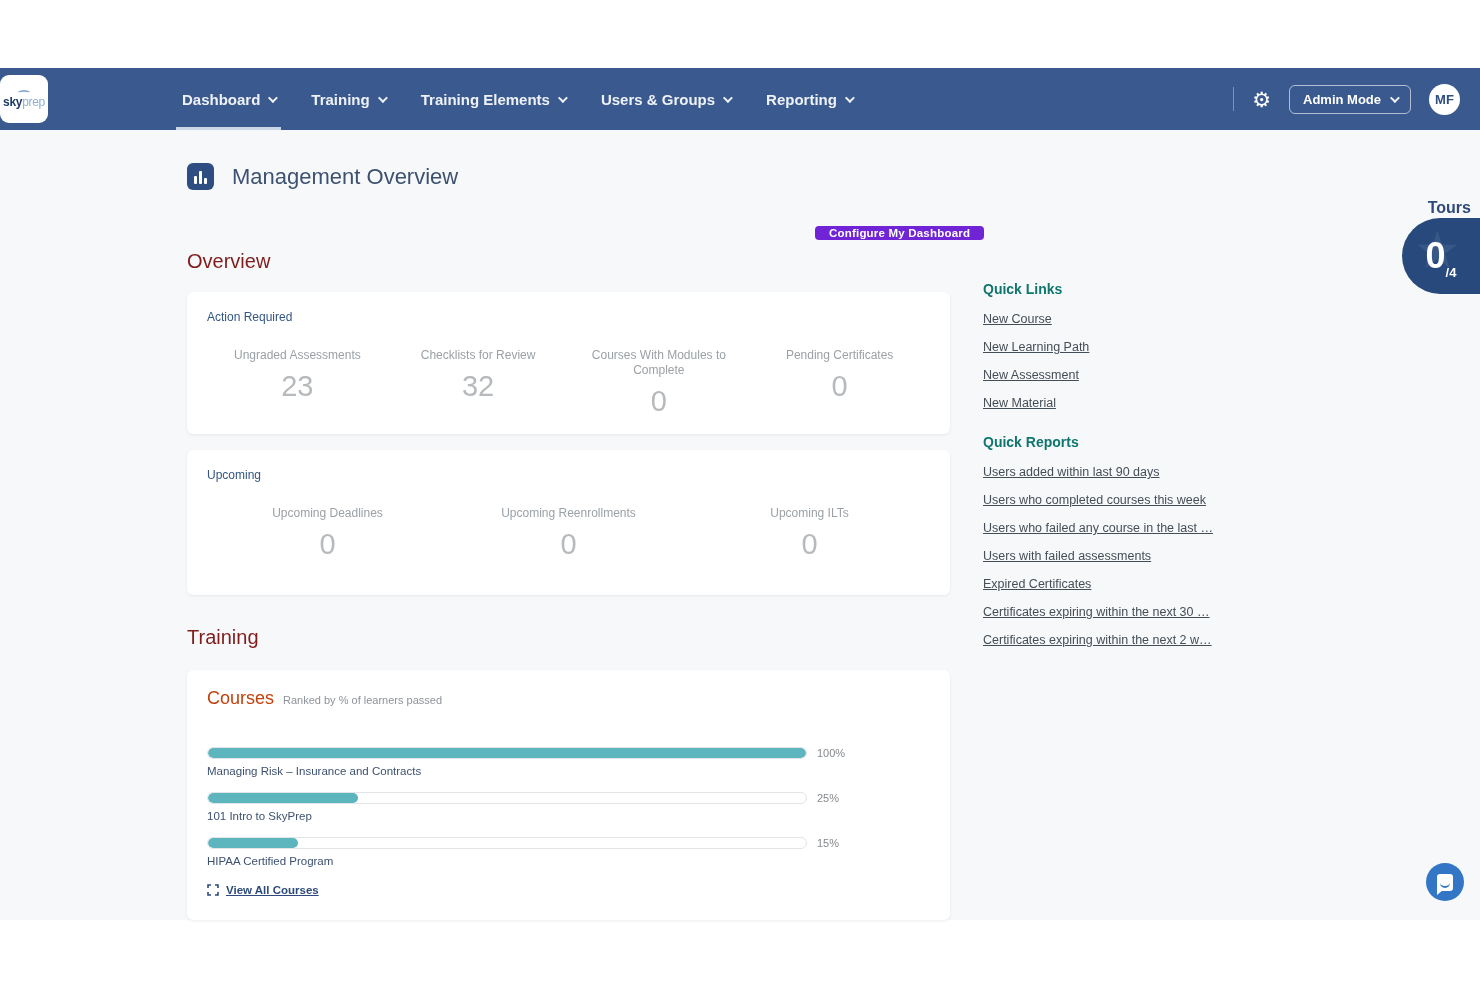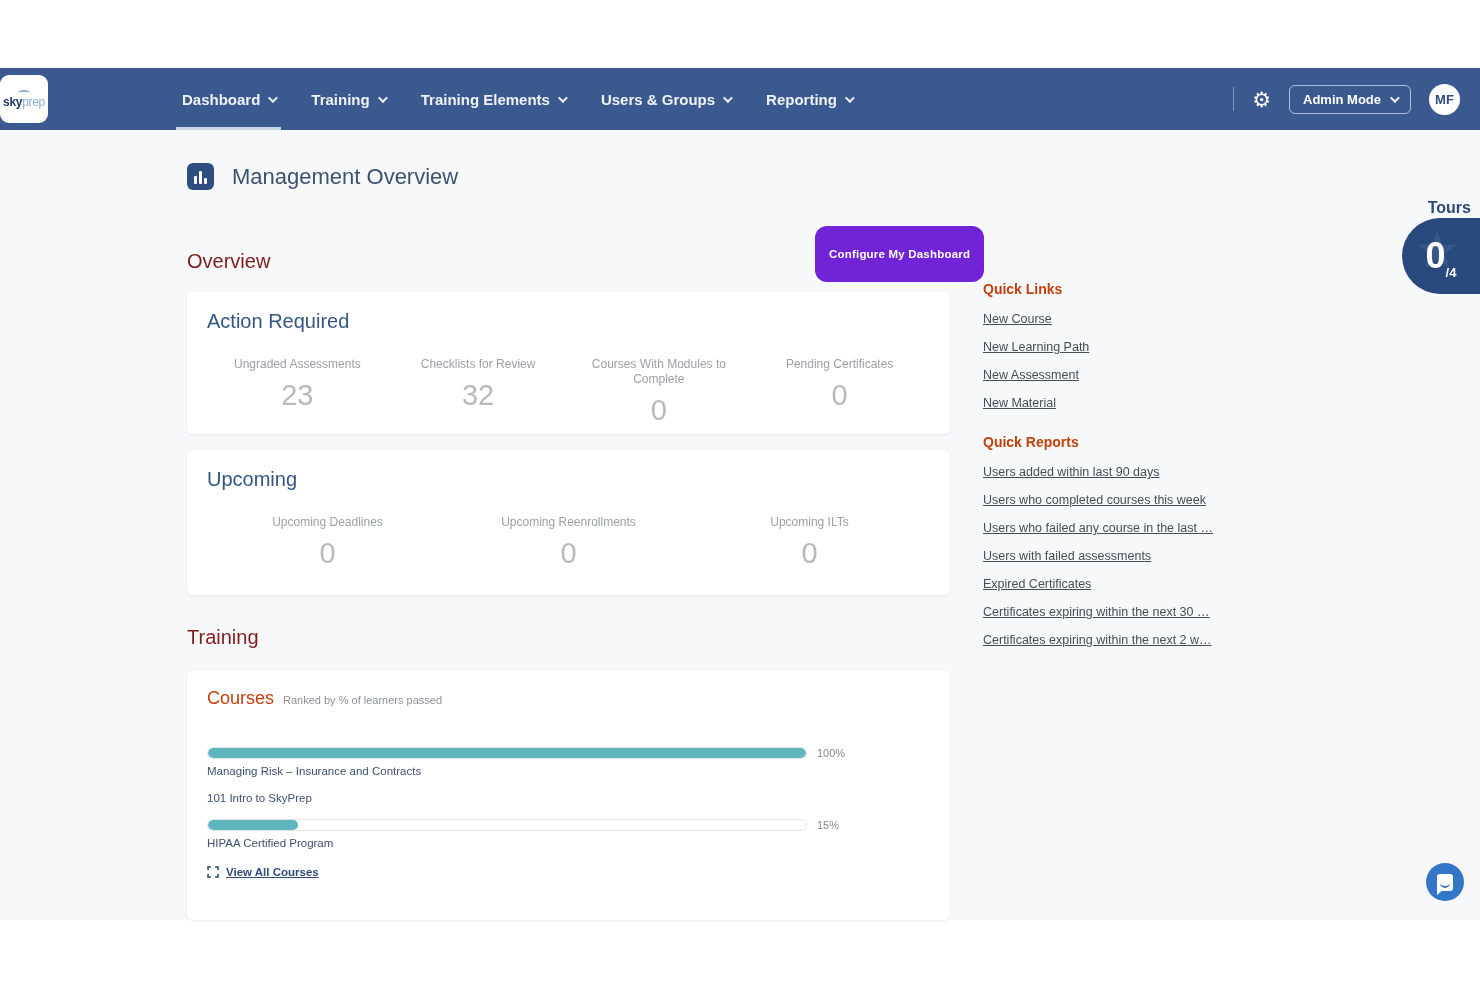--- a/index.html
+++ b/index.html
@@ -32,36 +32,36 @@
   
   .page { position:relative; height:790px; background:#f7f8fa; }
 
   .title-row { position:absolute; left:187px; top:33px; display:flex; align-items:center; gap:18px; }
   .title-icon { width:27px; height:27px; background:#2e4d80; border-radius:6px;
                 display:flex; align-items:flex-end; justify-content:center; gap:2px; padding-bottom:6px; }
   .title-icon i { display:block; width:3px; background:#ffffff; border-radius:1px; }
   .page-title { font-size:22px; color:#3d5170; font-weight:500; }
 
   .configure-btn { position:absolute; left:815px; top:96px; background:#7123d6; color:#ffffff;
-                   border:none; border-radius:12px; font-size:11.5px; font-weight:bold;
-                   padding:22px 14px; letter-spacing:0.2px; cursor:pointer; font-family:"Liberation Sans",sans-serif; }
+                   border:none; border-radius:4px; font-size:11.5px; font-weight:bold;
+                   padding:1px 14px; letter-spacing:0.2px; cursor:pointer; font-family:"Liberation Sans",sans-serif; }
 
   .tours-label { position:absolute; right:9px; top:69px; font-size:16px; font-weight:bold; color:#2d4a7a; }
   .tours-badge { position:absolute; right:0; top:88px; width:78px; height:76px; background:#27497c;
                  border-radius:40px 0 0 40px; display:flex; align-items:center; justify-content:center;
                  cursor:pointer; overflow:hidden; }
   .tours-star { position:absolute; font-size:52px; color:rgba(255,255,255,0.08); top:2px; left:12px; }
   .tours-count { color:#ffffff; font-size:36px; font-weight:bold; line-height:36px; }
   .tours-total { color:#ffffff; font-size:13px; font-weight:bold; align-self:flex-end; margin-bottom:14px; }
 
   .section-heading { position:absolute; left:187px; font-size:20px; font-weight:500; color:#7f1d1d; }
 
   .card { position:absolute; left:187px; width:763px; background:#ffffff; border-radius:6px;
           box-shadow:0 1px 3px rgba(20,40,80,0.08); padding:18px 20px; }
-  .card-title { font-size:20px; font-weight:500; color:#335683; }
+  .card-title { font-size:12px; font-weight:500; color:#335683; }
   .stats-row { display:flex; margin-top:24px; }
   .stat { flex:1; text-align:center; }
   .stat-label { font-size:12px; color:#9ba1a6; line-height:15px; max-width:160px; margin:0 auto; }
   .stat-value { font-size:29px; color:#b6babd; margin-top:7px; font-weight:400; }
 
   
   .courses-title-row { display:flex; align-items:baseline; gap:9px; }
   .courses-title { font-size:18px; font-weight:500; color:#c2410c; }
   .courses-subtitle { font-size:11px; color:#8d939a; }
   .course-rows { margin-top:38px; }
@@ -70,21 +70,21 @@
   .bar-track { width:600px; height:12px; border:1px solid #e1e5e8; border-radius:7px; background:#ffffff; overflow:hidden; }
   .bar-fill { height:100%; background:#5db5be; border-radius:7px; }
   .bar-pct { font-size:11px; color:#85898d; margin-left:10px; }
   .course-name { font-size:11.5px; color:#3d5170; margin-top:6px; }
   .view-all { display:flex; align-items:center; gap:7px; margin-top:17px; cursor:pointer; }
   .expand-icon svg { display:block; }
   .view-all-label { font-size:11.5px; color:#2d4a7a; font-weight:600; text-decoration:underline; }
 
   
   .sidebar { position:absolute; left:983px; top:151px; width:240px; }
-  .sb-title { font-size:14px; font-weight:bold; color:#c2410c; margin-bottom:15px; }
+  .sb-title { font-size:14px; font-weight:bold; color:#0f766e; margin-bottom:15px; }
   .sb-link { display:block; font-size:12.5px; color:#454e57; text-decoration:underline; margin-bottom:14px;
              cursor:pointer; white-space:nowrap; }
   .sb-section2 { margin-top:24px; }
 
   .bottom-strip { height:67px; background:#ffffff; }
 
   .chat-btn { position:absolute; left:1426px; top:863px; width:38px; height:38px; border-radius:50%;
               background:#3376c5; cursor:pointer; display:flex; align-items:center; justify-content:center; }
   .chat-bubble { position:relative; width:16px; height:17px; background:#ffffff; border-radius:3px 3px 3px 0; }
   .chat-bubble::after { content:""; position:absolute; left:0; bottom:-4px; width:0; height:0;
@@ -208,20 +208,26 @@
       <div class="course-row">
         <div class="bar-line">
           <div class="bar-track">
             <div class="bar-fill" style="width: 100%;"></div>
           </div>
           <span class="bar-pct">100%</span>
         </div>
         <div class="course-name">Managing Risk – Insurance and Contracts</div>
       </div>
       <div class="course-row">
+        <div class="bar-line">
+          <div class="bar-track">
+            <div class="bar-fill" style="width: 25%;"></div>
+          </div>
+          <span class="bar-pct">25%</span>
+        </div>
         <div class="course-name">101 Intro to SkyPrep</div>
       </div>
       <div class="course-row">
         <div class="bar-line">
           <div class="bar-track">
             <div class="bar-fill" style="width: 15%;"></div>
           </div>
           <span class="bar-pct">15%</span>
         </div>
         <div class="course-name">HIPAA Certified Program</div>

